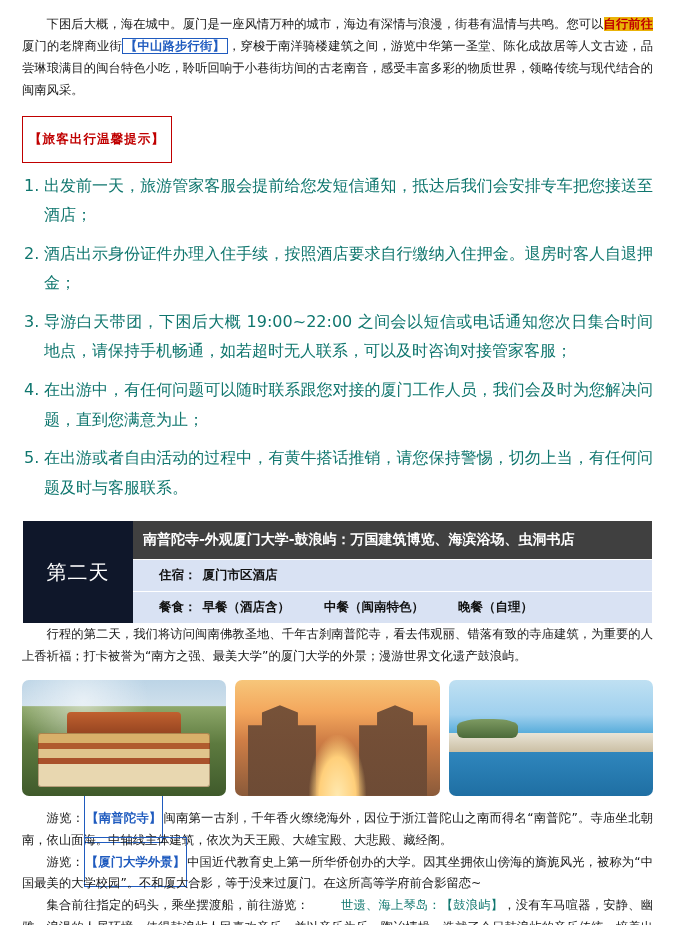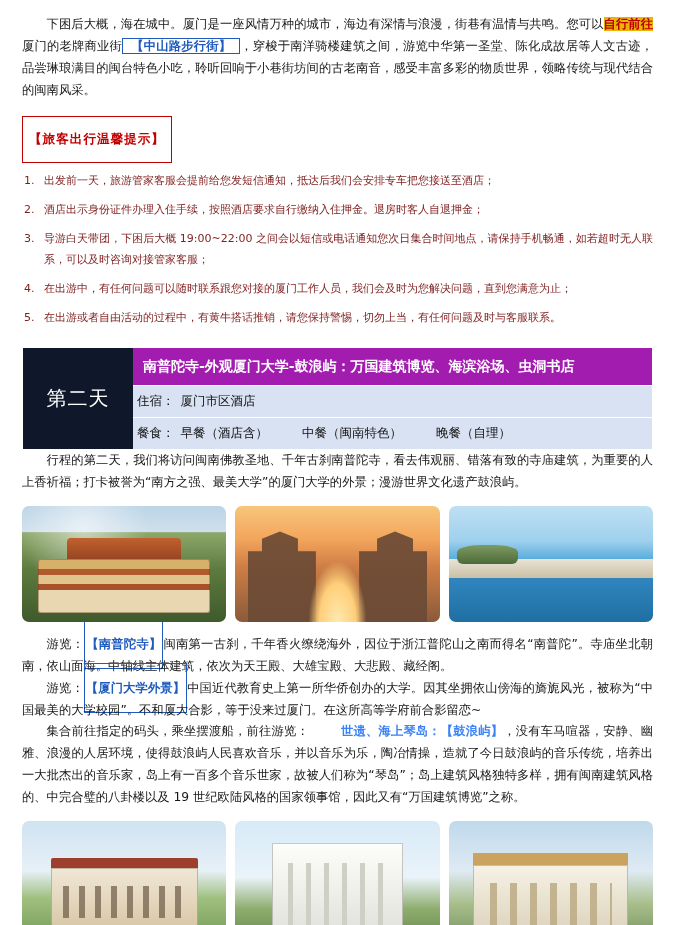--- a/index.html
+++ b/index.html
@@ -28,24 +28,24 @@
 
   .hl-red {
     color: #c00000;
     font-weight: bold;
     background: #eab308;
   }
   .hl-blue-box {
     color: #1f5bbf;
     font-weight: bold;
     border: 1px solid #1f5bbf;
-    padding: 0 8px;
+    padding: 0 2px;
     margin-top: 17px;
   }
-  .link-blue { color: #3b82f6; font-weight: bold; margin-left: 32px; }
+  .link-blue { color: #0f766e; font-weight: normal; margin-left: 32px; }
   .boxed-blue {
     color: #1f5bbf;
     font-weight: bold;
     border: 1px solid #1f5bbf;
     padding: 17px 1px;
   }
 
   .tips-title {
     margin: 14px 0 8px 0;
     display: inline-block;
@@ -62,22 +62,22 @@
     list-style: none;
     counter-reset: tipc;
   }
   ol.tips li {
     counter-increment: tipc;
     position: relative;
     padding-left: 22px;
     margin-bottom: 9px;
     line-height: 1.85;
     text-align: justify;
-    font-size: 11px;
-    color: #7f1d1d;
+    font-size: 16px;
+    color: #0f766e;
   }
   ol.tips li:before {
     content: counter(tipc) ".";
     position: absolute;
     left: 2px;
     top: 0;
   }
 
   
   .day-block {
@@ -91,34 +91,34 @@
     color: #ffffff;
     font-weight: normal;
     font-size: 20px;
     display: flex;
     align-items: center;
     justify-content: center;
     letter-spacing: 1px;
   }
   .day-right { flex: 1; display: flex; flex-direction: column; }
   .day-title {
-    background: #a21caf;
+    background: #404040;
     color: #ffffff;
     font-weight: bold;
     font-size: 14px;
     padding: 9px 10px;
     line-height: 1.4;
     border-bottom: 1px solid #ffffff;
   }
   .day-row {
     background: #d9e2f3;
     color: #111;
     font-size: 12.5px;
-    font-weight: normal;
-    padding: 7px 4px;
+    font-weight: bold;
+    padding: 7px 26px;
     border-bottom: 1px solid #ffffff;
   }
   .day-row:last-child { border-bottom: none; }
   .day-row .lbl { margin-right: 6px; }
   .meal-item { display: inline-block; margin-right: 34px; }
 
   .para-gap { margin-top: 10px; }
 
   .photo-row {
     display: flex;

